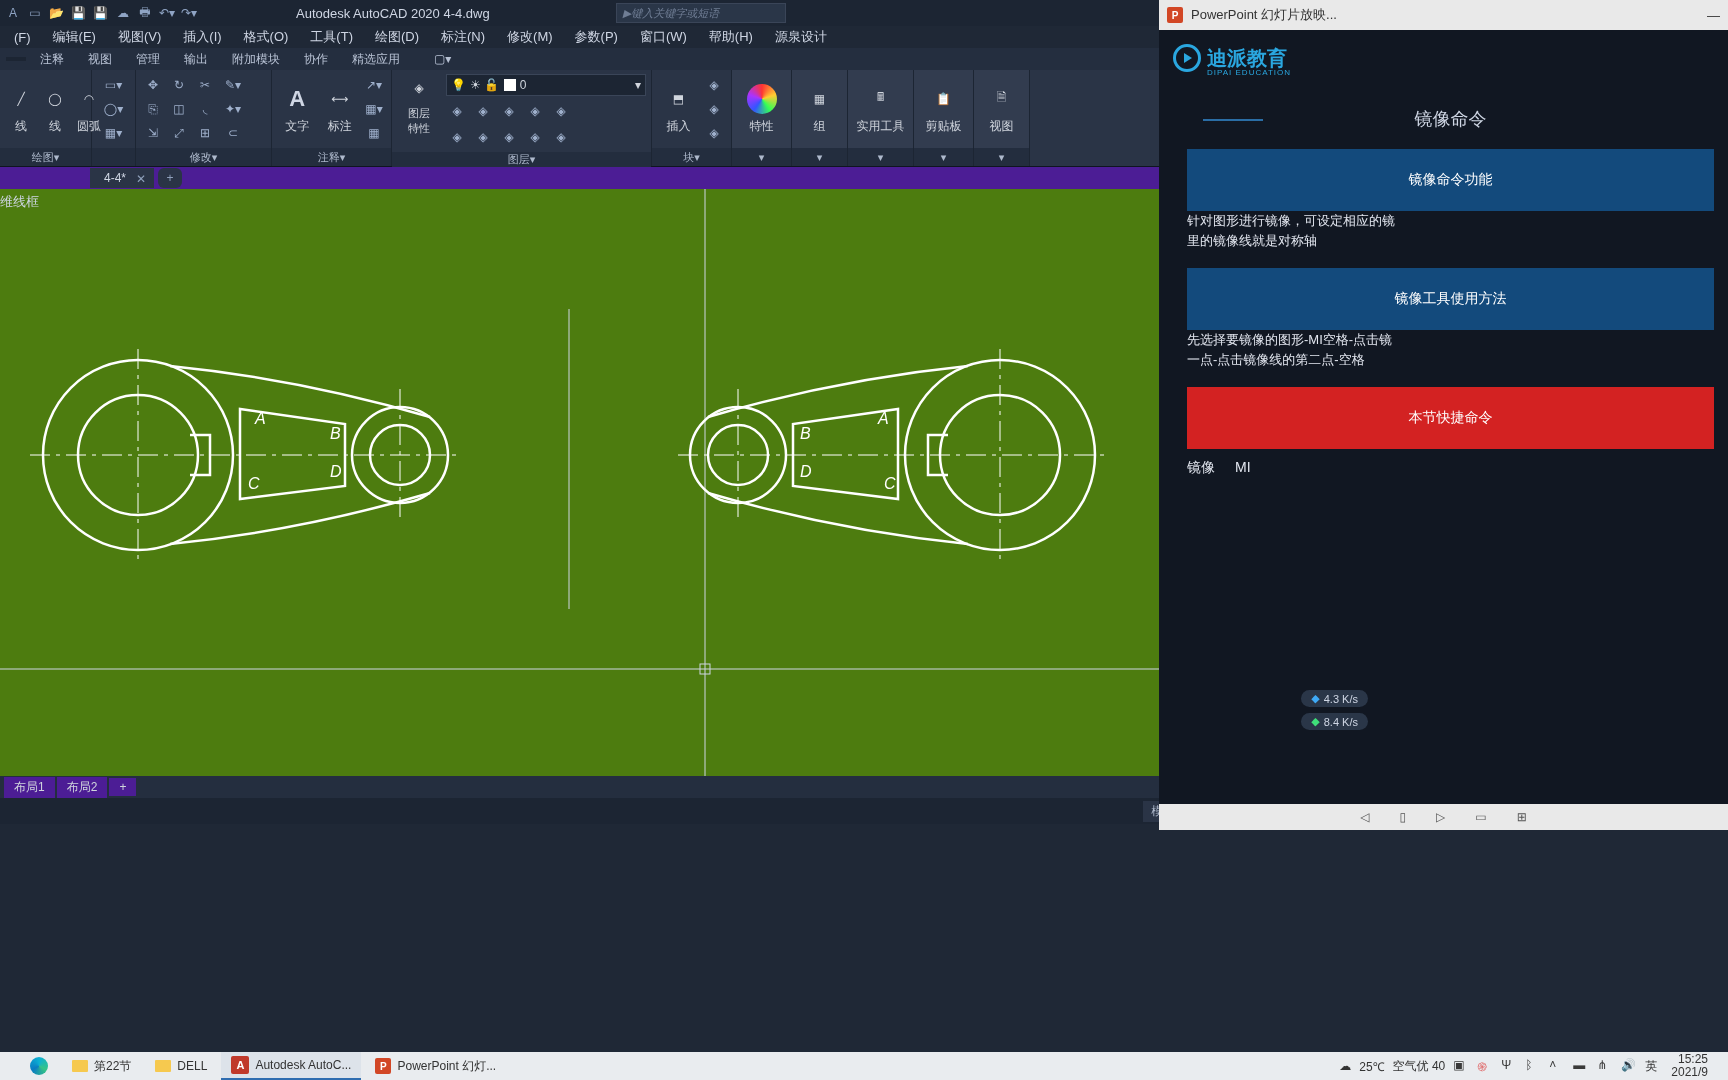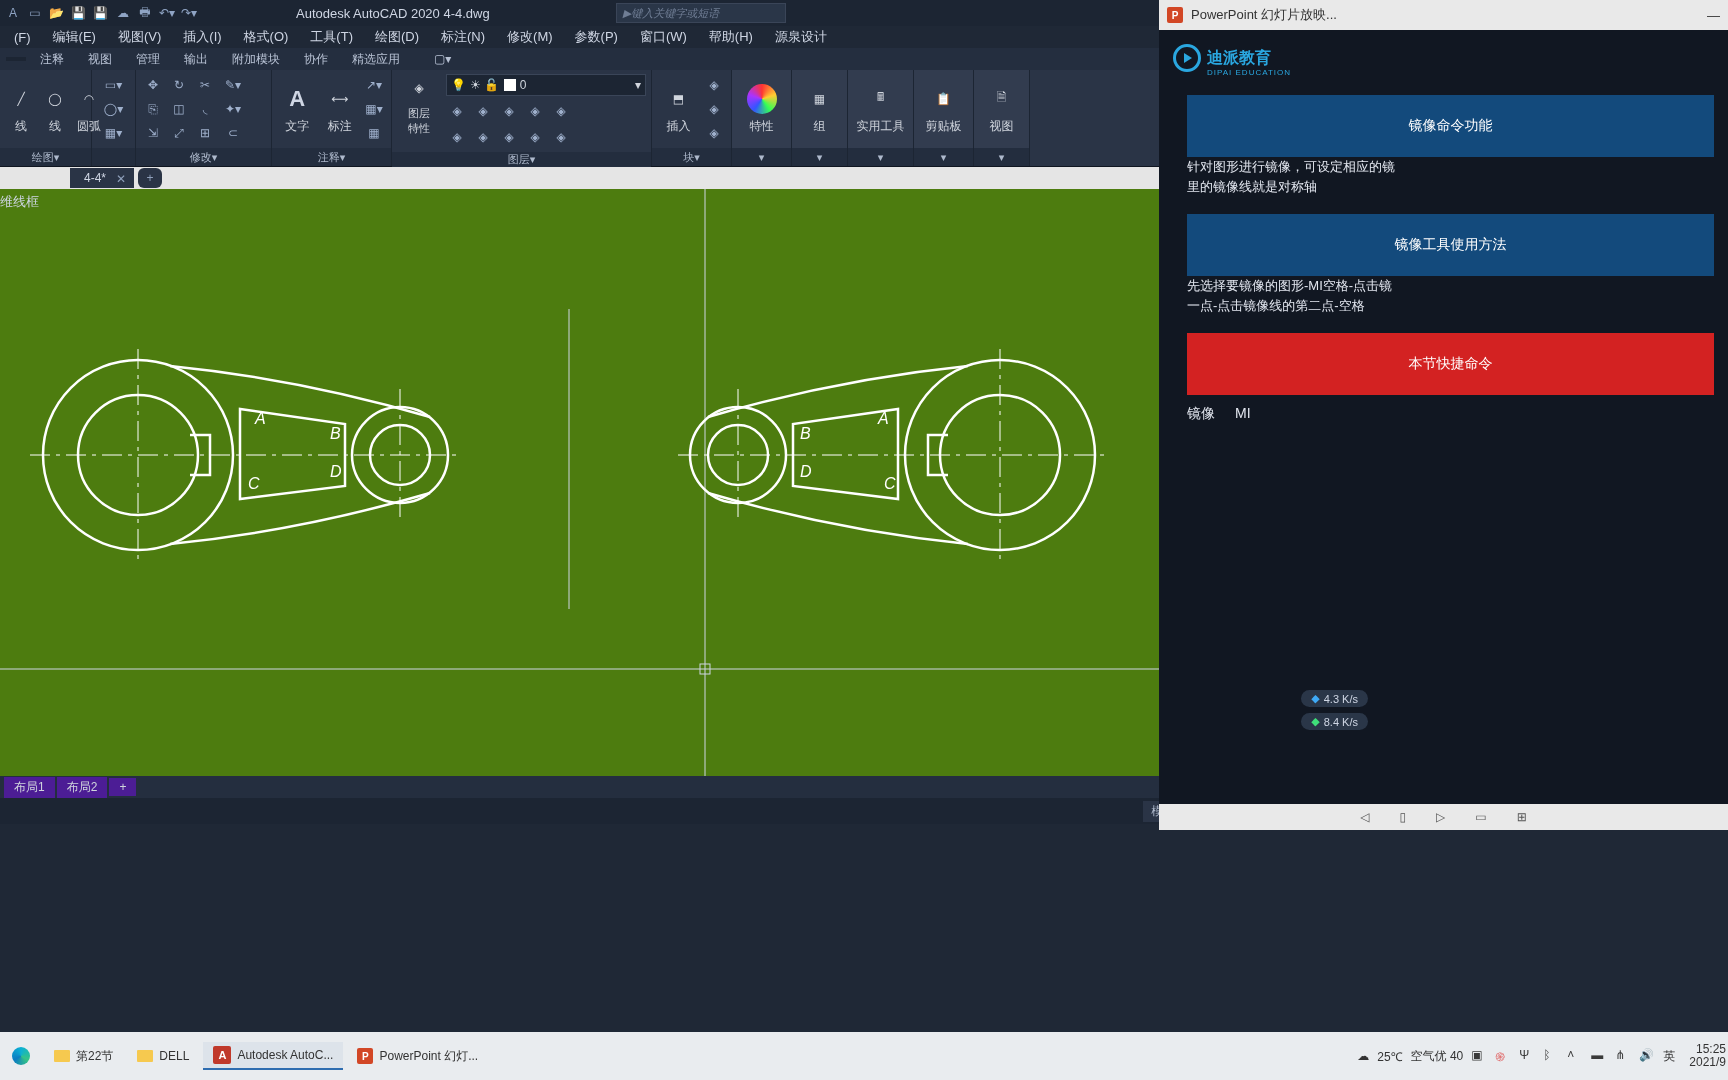--- a/index.html
+++ b/index.html
@@ -24,52 +24,52 @@
 .ribbon-label { height: 18px; background: #232d3e; display: flex; align-items: center; justify-content: center; font-size: 11px; color: #aeb9cc; }
 .big-btn { display: flex; flex-direction: column; align-items: center; justify-content: center; width: 42px; height: 62px; gap: 4px; }
 .big-icon { width: 30px; height: 30px; display: flex; align-items: center; justify-content: center; }
 .small-grid { display: grid; grid-template-columns: repeat(3, 24px); grid-template-rows: repeat(3, 22px); gap: 2px; }
 .sm-ic { width: 22px; height: 22px; display: flex; align-items: center; justify-content: center; color: #9fb0cc; }
 .layer-combo { width: 200px; height: 22px; background: #1c2533; border: 1px solid #3a4558; display: flex; align-items: center; padding: 0 4px; gap: 4px; }
 .layer-swatch { width: 12px; height: 12px; background: #fff; }
 .layer-icons { display: grid; grid-template-columns: repeat(5, 22px); grid-template-rows: repeat(2, 22px); gap: 4px; margin-top: 4px; }
 .prop-btn { width: 56px; display: flex; flex-direction: column; align-items: center; gap: 4px; height: 62px; justify-content: center; }
 .prop-icon { width: 30px; height: 30px; border-radius: 50%; background: conic-gradient(#f33,#fc3,#3f5,#35f,#a3f,#f33); }
-.doc-tabs { height: 22px; background: #e5e5e5; display: flex; align-items: center; }
+.doc-tabs { height: 22px; background: #4c1d95; display: flex; align-items: center; padding-left: 20px; }
 .doc-tab { padding: 3px 28px 3px 14px; background: #2a3446; color: #cfd6e4; font-size: 12px; position: relative; }
 .doc-tab .close-x { position: absolute; right: 8px; top: 4px; color: #8fa0bb; }
 .doc-add { width: 24px; height: 20px; display: flex; align-items: center; justify-content: center; color: #8fa0bb; margin-left: 4px; background:#2a3446; border-radius:6px;}
 .canvas-wrap { position: relative; height: 587px; background: #4d7c0f; }
 .canvas-hint { position: absolute; left: 0; top: 4px; color: #cfd6e4; font-size: 13px; }
 svg.drawing { position: absolute; left: 0; top: 0; }
 .layout-tabs { height: 22px; background: #242e3f; display: flex; align-items: center; gap: 2px; padding: 0 4px; font-size: 12px; }
 .layout-tabs > div { padding: 2px 10px; background: #4c1d95; }
 .statusbar { height: 26px; background: #1c2533; display: flex; align-items: center; padding: 0 6px; gap: 6px; font-size: 12px; color: #aeb9cc; }
 .statusbar .spacer { flex: 1; }
 .status-ic { width: 22px; height: 22px; display: flex; align-items: center; justify-content: center; }
 .status-ic.active { background: #2f6db0; border-radius: 2px; }
 .ppt-pane { position: absolute; left: 1159px; top: 0; width: 569px; height: 830px; background: #111722; }
 .ppt-title { height: 30px; background: #e9e9e9; color: #333; display: flex; align-items: center; padding: 0 8px; gap: 8px; font-size: 13px; }
 .ppt-title .pp { width: 16px; height: 16px; background: #d24726; color: #fff; display: flex; align-items: center; justify-content: center; font-size: 10px; font-weight: bold; border-radius: 2px; }
 .ppt-body { padding: 14px 0 0 14px; }
-.ppt-logo { display: flex; align-items: center; gap: 6px; color: #2aa7e0; font-size: 16px; font-weight: bold; }
+.ppt-logo { display: flex; align-items: center; gap: 6px; color: #2aa7e0; font-size: 20px; font-weight: bold; }
 .logo-ring { width: 28px; height: 28px; border: 3px solid #2aa7e0; border-radius: 50%; display: flex; align-items: center; justify-content: center; }
 .logo-arrow { width: 0; height: 0; border-left: 8px solid #2aa7e0; border-top: 5px solid transparent; border-bottom: 5px solid transparent; margin-left: 2px; }
 .ppt-logo-sub { font-size: 8px; letter-spacing: 1px; color: #2aa7e0; margin-left: 34px; margin-top: -4px; }
 .ppt-heading { margin: 30px 0 0 0; text-align: center; color: #cfd6e4; font-size: 18px; position: relative; }
 .ppt-heading::before { content: ""; position: absolute; left: 30px; top: 50%; width: 60px; height: 2px; background: #2a6da5; }
 .ppt-block { margin: 18px 14px 0 14px; }
 .ppt-bar { background: #134a7c; color: #fff; text-align: center; padding: 22px 0; font-size: 14px; }
 .ppt-bar.red { background: #d32222; }
 .ppt-text { color: #e2e6ef; font-size: 13px; margin-top: 0; line-height: 1.5; }
 .ppt-kv { color: #e2e6ef; font-size: 14px; margin: 10px 14px; display: flex; gap: 20px; }
 .ppt-footer { position: absolute; bottom: 0; left: 0; right: 0; height: 26px; background: #e9e9e9; display: flex; align-items: center; justify-content: center; gap: 30px; color: #555; }
 .net-badge { position: absolute; right: 360px; top: 690px; display: flex; flex-direction: column; gap: 6px; }
 .net-pill { background: #2a3648; border-radius: 12px; padding: 2px 10px; font-size: 11px; color: #cfd6e4; display: flex; align-items: center; gap: 4px; }
-.taskbar { position: absolute; left: 0; right: 0; bottom: 0; height: 48px; background: #e9ecef; display: flex; align-items: center; padding: 0 2px; gap: 4px; color: #333; font-size: 12px; }
+.taskbar { position: absolute; left: 0; right: 0; bottom: 0; height: 28px; background: #e9ecef; display: flex; align-items: center; padding: 0 20px; gap: 4px; color: #333; font-size: 12px; }
 .task-item { height: 28px; padding: 0 10px; display: flex; align-items: center; gap: 6px; }
 .task-item.active { border-bottom: 2px solid #2f6db0; background: #dde3ea; }
 .folder-ic { width: 16px; height: 12px; background: #f6c94f; border-radius: 1px; display: inline-block; }
 .tray { margin-left: auto; display: flex; align-items: center; gap: 8px; }
 .tray-ic { width: 16px; height: 16px; color: #3a3a3a; }
 .clock { display: flex; flex-direction: column; align-items: flex-end; line-height: 1.1; margin-left: 6px; }
 .edge-ic{width:18px;height:18px;border-radius:50%;background:conic-gradient(#0cb0d4,#36c486,#0a7bc2,#0cb0d4);}
 .acad-ic{width:18px;height:18px;background:#c0392b;color:#fff;display:flex;align-items:center;justify-content:center;font-weight:bold;font-size:11px;border-radius:2px;}
 </style>
 </head>
@@ -399,20 +399,21 @@
     <span style="margin-left:auto">—</span>
   </div>
   <div class="ppt-body">
     <div class="ppt-logo">
       <div class="logo-ring">
           <div class="logo-arrow"></div>
         </div>
       <span>迪派教育</span>
     </div>
     <div class="ppt-logo-sub">DIPAI EDUCATION</div>
+    <div class="ppt-heading">镜像命令</div>
     <div class="ppt-block">
       <div class="ppt-bar">镜像命令功能</div>
       <div class="ppt-text" style="white-space:pre-line">针对图形进行镜像，可设定相应的镜
 里的镜像线就是对称轴</div>
     </div>
     <div class="ppt-block">
       <div class="ppt-bar">镜像工具使用方法</div>
       <div class="ppt-text" style="white-space:pre-line">先选择要镜像的图形-MI空格-点击镜
 一点-点击镜像线的第二点-空格</div>
     </div>

